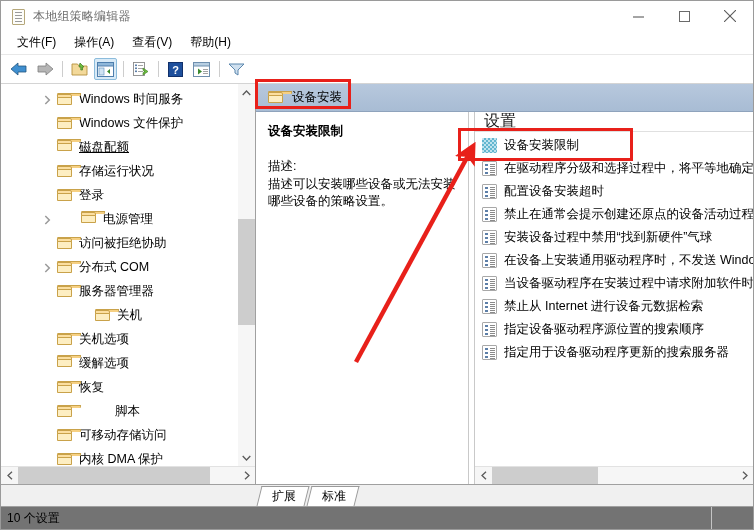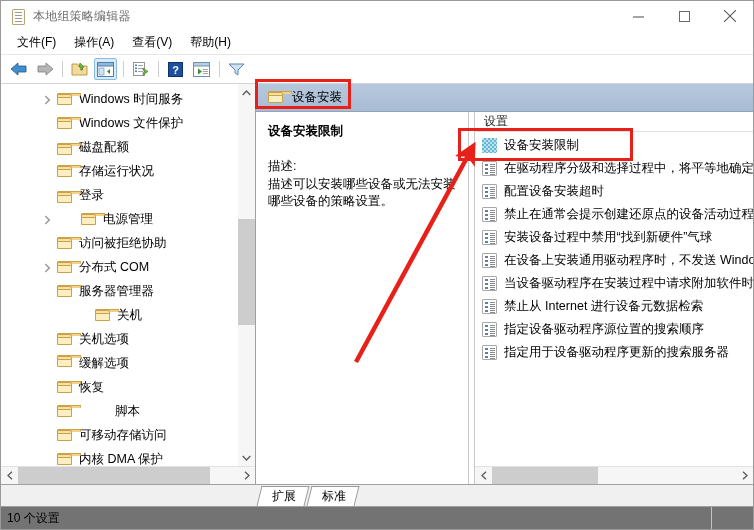--- a/index.html
+++ b/index.html
@@ -303,21 +303,21 @@
   }
   .list-header {
     height: 20px;
     flex: 0 0 20px;
     background: #ffffff;
     border-bottom: 1px solid #e0e0e0;
     display: flex;
     align-items: center;
     padding-left: 9px;
     box-sizing: border-box;
-    font-size: 12px;
+    font-size: 16px;
     color: #1a1a1a;
   }
   .list-body {
     flex: 1 1 auto;
     overflow: hidden;
     padding-top: 2px;
   }
   .list-row {
     height: 23px;
     display: flex;
@@ -564,56 +564,56 @@
               <span class="tr-label" style="display: flex; align-items: center;">
                 <span class="folder">
                   <span class="tab"></span>
                   <span class="back"></span>
                   <span class="front"></span>
                 </span>
                 <span>Windows 文件保护</span>
               </span>
             </div>
             <div class="tree-row">
-              <span class="tr-label" style="display: flex; align-items: flex-end;">
+              <span class="tr-label" style="display: flex; align-items: flex-start; text-decoration: underline;">
                 <span class="folder">
                   <span class="tab"></span>
                   <span class="back"></span>
                   <span class="front"></span>
                 </span>
                 <span>磁盘配额</span>
               </span>
             </div>
             <div class="tree-row">
               <span class="tr-label" style="display: flex; align-items: center;">
                 <span class="folder">
                   <span class="tab"></span>
                   <span class="back"></span>
                   <span class="front"></span>
                 </span>
                 <span>存储运行状况</span>
               </span>
             </div>
             <div class="tree-row">
-              <span class="tr-label" style="display: flex; align-items: flex-end;">
+              <span class="tr-label" style="display: flex; align-items: center;">
                 <span class="folder">
                   <span class="tab"></span>
                   <span class="back"></span>
                   <span class="front"></span>
                 </span>
                 <span>登录</span>
               </span>
             </div>
             <div class="tree-row">
               <span class="chev">
                 <svg width="7" height="10" viewBox="0 0 7 10">
                   <path d="M1.3 1 L5.3 5 L1.3 9" fill="none" stroke="#9a9a9a" stroke-width="1.5"></path>
                 </svg>
               </span>
-              <span class="tr-label" style="display: flex; align-items: center; padding-left: 24px;">
+              <span class="tr-label" style="display: flex;  padding-left: 24px;">
                 <span class="folder">
                   <span class="tab"></span>
                   <span class="back"></span>
                   <span class="front"></span>
                 </span>
                 <span>电源管理</span>
               </span>
             </div>
             <div class="tree-row">
               <span class="tr-label" style="display: flex; align-items: center;">

